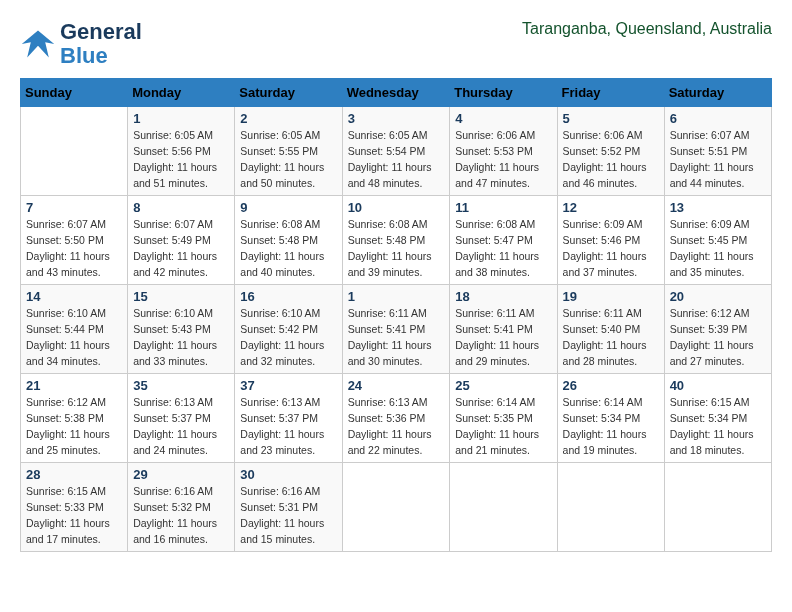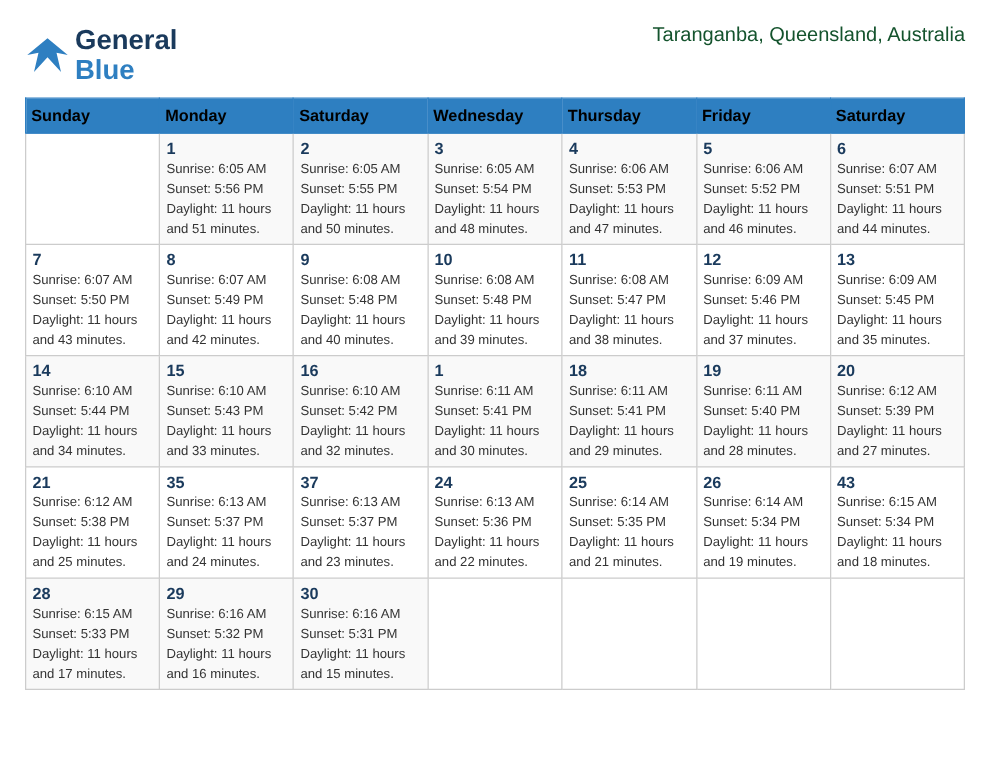--- a/index.html
+++ b/index.html
@@ -301,21 +301,21 @@
 and 21 minutes.</div>
         </td>
         <td>
           <span class="day-number">26</span>
           <div class="day-info" style="white-space: pre-line;">Sunrise: 6:14 AM
 Sunset: 5:34 PM
 Daylight: 11 hours
 and 19 minutes.</div>
         </td>
         <td>
-          <span class="day-number">43</span>
+          <span class="day-number">40</span>
           <div class="day-info" style="white-space: pre-line;">Sunrise: 6:15 AM
 Sunset: 5:34 PM
 Daylight: 11 hours
 and 18 minutes.</div>
         </td>
       </tr>
       <tr>
         <td>
           <span class="day-number">28</span>
           <div class="day-info" style="white-space: pre-line;">Sunrise: 6:15 AM

